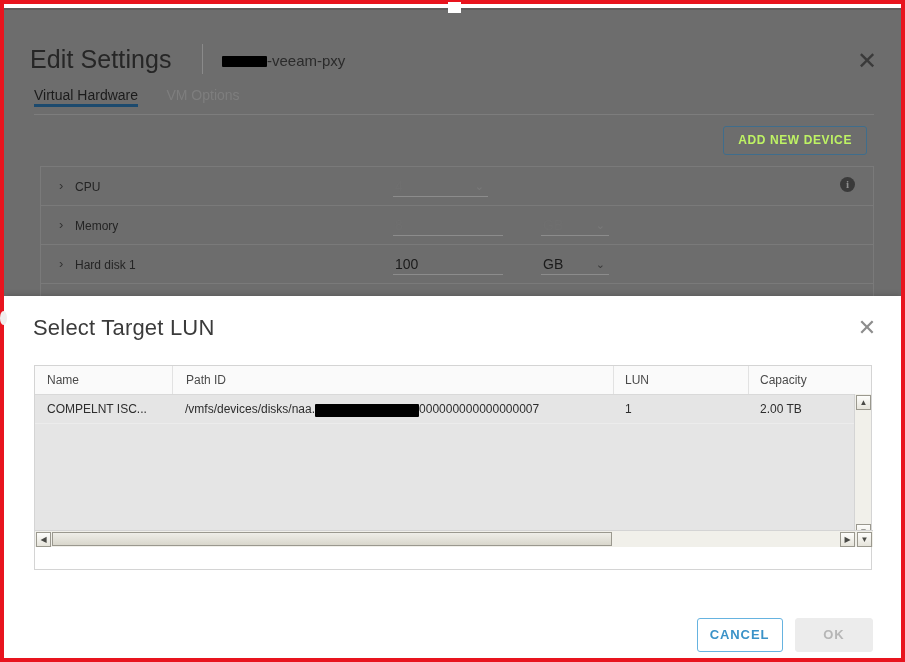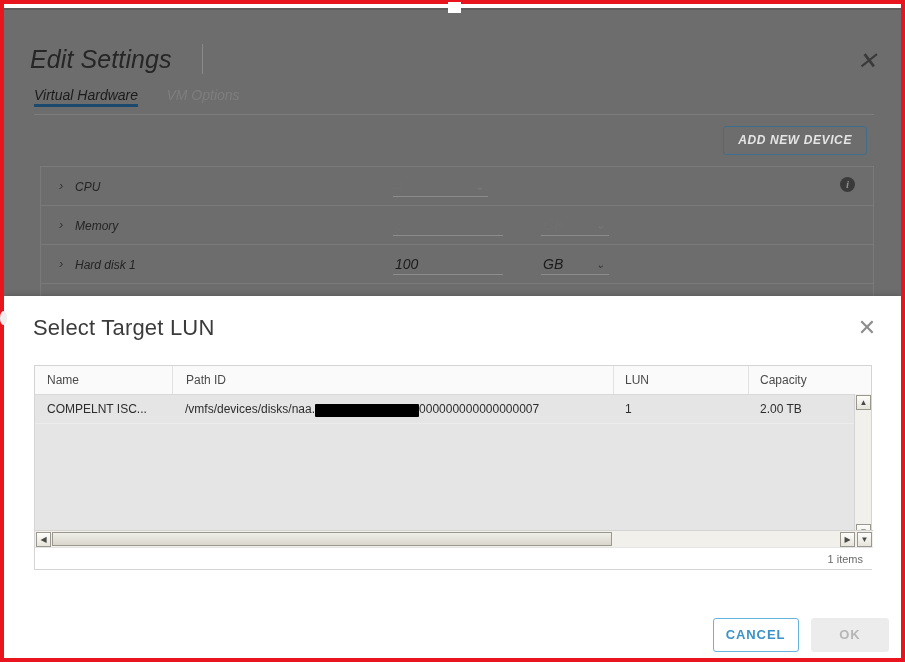--- a/index.html
+++ b/index.html
@@ -59,21 +59,20 @@
   
   .edit-settings {
     position: absolute;
     left: 4px;
     top: 8px;
     width: 897px;
     height: 290px;
     background: #6d6d6d;
     overflow: hidden;
     z-index: 5;
-    font-style: italic;
   }
   .es-topline {
     position: absolute;
     left: 0; top: 0;
     width: 100%;
     height: 2px;
     background: #5d5d5d;
   }
 
   .es-header {
@@ -167,21 +166,21 @@
   
   .es-addbtn {
     position: absolute;
     right: 34px;
     top: 118px;
     padding: 6px 14px 7px 14px;
     border: 1px solid #3f6d8c;
     border-radius: 3px;
     font-size: 12px;
     letter-spacing: 0.6px;
-    color: #e5e5e5;
+    color: #bef264;
     font-weight: 600;
     cursor: pointer;
     line-height: 14px;
   }
 
   
   .es-devtable {
     position: absolute;
     left: 36px;
     top: 158px;
@@ -441,21 +440,21 @@
     right: 10px;
     top: 4px;
     font-size: 11px;
     color: #6a6a6a;
     line-height: 14px;
   }
 
   
   .lun-actions {
     position: absolute;
-    right: 12px;
+    right: 28px;
     bottom: 24px;
     height: 16px;
   }
   .btn {
     display: inline-block;
     height: 34px;
     line-height: 32px;
     font-size: 13px;
     font-weight: 600;
     letter-spacing: 0.9px;
@@ -484,20 +483,21 @@
 <body>
 
 <div id="screen">
 
   <div class="edit-settings">
     <div class="es-topline"></div>
 
     <div class="es-header">
       <div class="es-title">Edit Settings</div>
       <div class="es-divider-v"></div>
+      <div class="es-vmname"><span class="redact redact-name"></span><span>-veeam-pxy</span></div>
       <div class="es-close">✕</div>
     </div>
 
     <div class="es-tabs">
       <div class="es-tab active">Virtual Hardware</div>
       <div class="es-tab">VM Options</div>
     </div>
     <div class="es-tabs-rule"></div>
 
     <div class="es-addbtn">ADD NEW DEVICE</div>
@@ -580,23 +580,20 @@
         <div class="sb-btn sb-down">▼</div>
       </div>
 
       <div class="hsb">
         <div class="sb-btn sb-left">◀</div>
         <div class="hsb-thumb"></div>
         <div class="sb-btn sb-right">▶</div>
         <div class="hsb-corner">▼</div>
       </div>
 
-      <div class="lun-footerbar">
-        <span class="lun-itemcount">1 items</span>
-      </div>
 
     </div>
 
     <div class="lun-actions">
       <div class="btn btn-cancel">CANCEL</div>
       <div class="btn btn-ok">OK</div>
     </div>
 
   </div>
 

